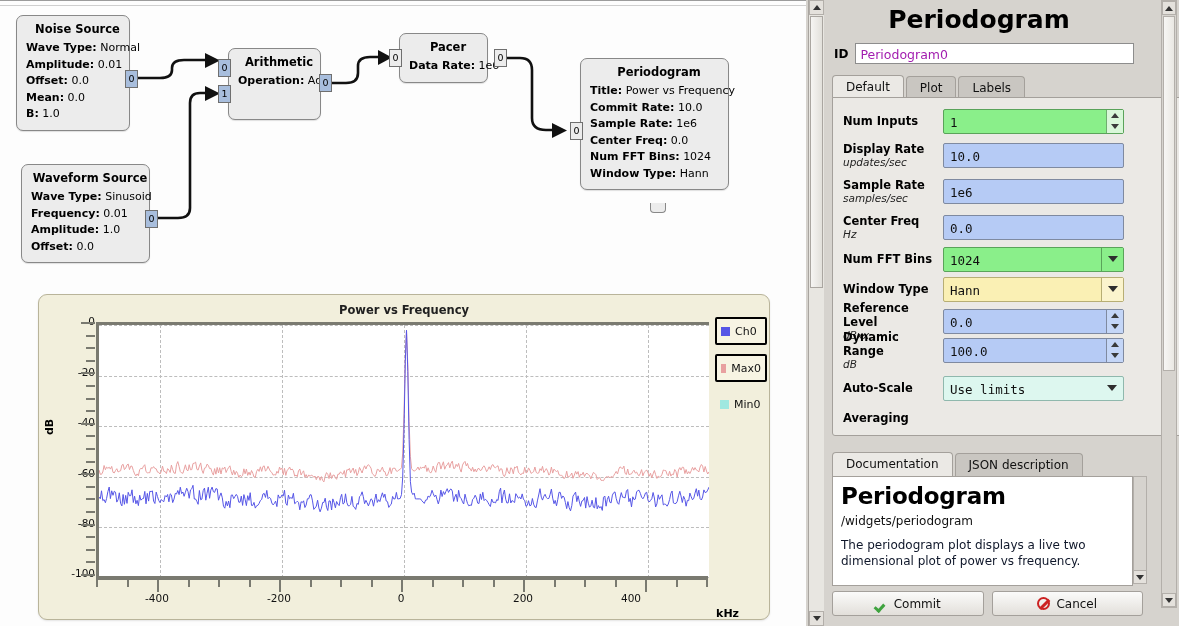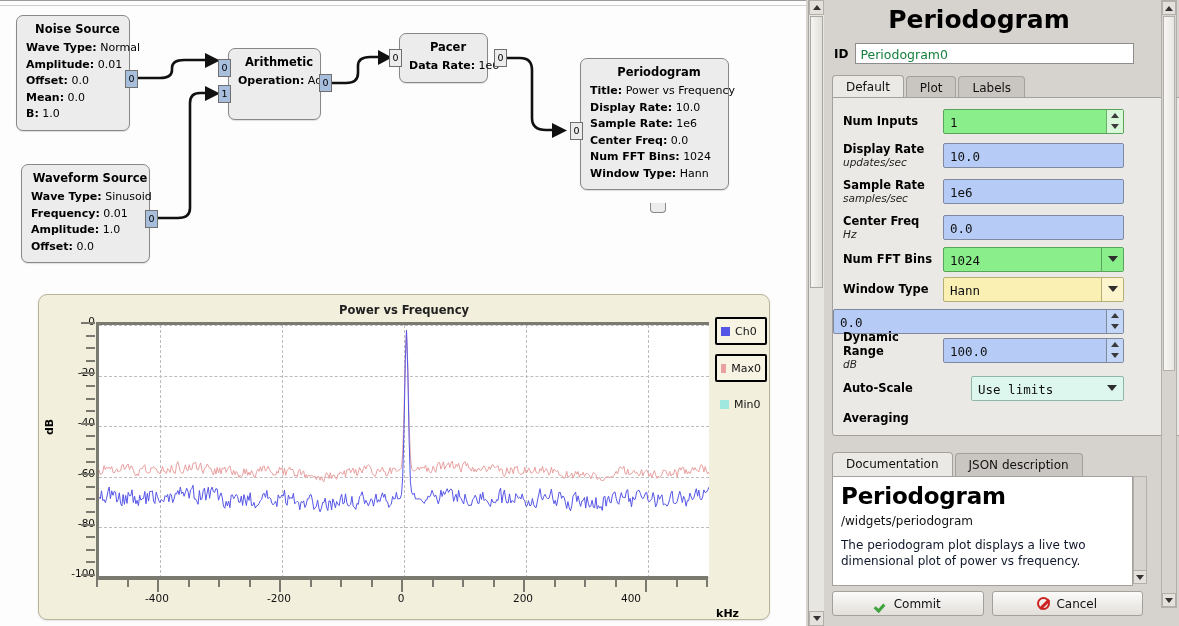--- a/index.html
+++ b/index.html
@@ -89,42 +89,42 @@
 
   
   #right{
     position:absolute;left:824px;top:0;width:355px;height:626px;background:#d6d3ce;
   }
   #rtitle{position:absolute;left:0;top:5px;width:310px;text-align:center;
     font-size:25px;font-weight:bold;color:#000;}
   #idrow{position:absolute;left:10px;top:43px;width:300px;display:flex;align-items:center;gap:7px;}
   #idlabel{font-weight:bold;font-size:12px;}
   #idfield{flex:1;height:21px;background:#fff;border:1px solid #8d8d8d;
-    font-size:12.5px;padding:0 4px;line-height:21px;color:#15803d;
+    font-size:12.5px;padding:0 4px;line-height:21px;color:#a21caf;
     font-family:"DejaVu Sans","Liberation Sans",sans-serif;box-sizing:border-box;}
 
   .tabbar{position:absolute;display:flex;gap:2px;align-items:flex-end;}
   .tab{background:#c9c6c1;border:1px solid #a4a09b;border-bottom:none;
     border-radius:4px 4px 0 0;padding:4px 13px 4px 13px;font-size:12px;color:#111;}
   .tab.active{background:#ebe9e5;padding-bottom:5px;}
 
   #panelbox{position:absolute;left:8px;top:97px;width:301px;height:337px;
     background:#ebe9e5;border:1px solid #a4a09b;border-radius:0 3px 3px 3px;padding-left:48px;}
   .prow{position:absolute;left:0;width:301px;display:flex;align-items:center;}
   .plabel{width:110px;padding-left:10px;box-sizing:border-box;}
   .plabel .nm{font-weight:bold;font-size:11.5px;line-height:14px;color:#000;}
   .plabel .un{font-style:italic;font-size:10.5px;line-height:13px;color:#222;}
   .pctl{flex:1;margin-right:10px;position:relative;}
   .fld{height:25px;border:1px solid #7f8aa0;border-radius:2px;
     font-family:"DejaVu Sans Mono","Liberation Mono",monospace;font-size:12.5px;
     color:#111;line-height:25px;padding-left:6px;box-sizing:border-box;}
   .fld.blue{background:#b6cbf5;border-color:#7f8aa0;}
   .fld.green{background:#8aef8a;border-color:#5aa35a;}
   .fld.yellow{background:#faf0b4;border-color:#b7ae74;}
-  .fld.mint{background:#ddf7ef;border-color:#8fb8ad;margin-left:28px;}
+  .fld.mint{background:#ddf7ef;border-color:#8fb8ad;}
   .spin{position:absolute;right:1px;top:1px;width:17px;height:23px;
     background:#d9f7d9;border-left:1px solid #6fae6f;box-sizing:border-box;
     display:flex;flex-direction:column;align-items:center;justify-content:space-around;}
   .spin.b{background:#c4d6f7;border-left:1px solid #7f8aa0;}
   .spin i{display:block;width:0;height:0;border-left:4px solid transparent;
     border-right:4px solid transparent;}
   .spin i.up{border-bottom:5px solid #3a3a3a;}
   .spin i.dn{border-top:5px solid #3a3a3a;}
   .caret{position:absolute;right:1px;top:1px;width:22px;height:23px;
     display:flex;align-items:center;justify-content:center;box-sizing:border-box;}
@@ -223,21 +223,21 @@
     <div class="blk" style="left:399px;top:33px;width:78px;">
       <div class="bt">Pacer</div>
       <div class="row"><b>Data Rate:</b> <span>1e6</span></div>
     </div>
     <div class="port plain" style="left:389px;top:49px;">0</div>
     <div class="port plain" style="left:494px;top:49px;">0</div>
 
     <div class="blk" style="left:580px;top:58px;width:138px;">
       <div class="bt">Periodogram</div>
       <div class="row"><b>Title:</b> <span>Power vs Frequency</span></div>
-      <div class="row"><b>Display Rate:</b> <span>10.0</span></div>
+      <div class="row"><b>Commit Rate:</b> <span>10.0</span></div>
       <div class="row"><b>Sample Rate:</b> <span>1e6</span></div>
       <div class="row"><b>Center Freq:</b> <span>0.0</span></div>
       <div class="row"><b>Num FFT Bins:</b> <span>1024</span></div>
       <div class="row"><b>Window Type:</b> <span>Hann</span></div>
     </div>
     <div class="port plain" style="left:570px;top:122px;">0</div>
     <div class="nub" style="left:650px;top:203px;"></div>
 
     <div id="chart">
       <div id="chart-title">Power vs Frequency</div>
@@ -431,20 +431,24 @@
         </div>
         <div class="pctl">
           <div class="fld yellow">Hann</div>
           <div class="caret y">
               <i></i>
             </div>
         </div>
       </div>
 
       <div class="prow" style="top:208px;height:30px;">
+        <div class="plabel">
+          <div class="nm">Reference Level</div>
+          <div class="un">dBxx</div>
+        </div>
         <div class="pctl">
           <div class="fld blue">0.0</div>
           <div class="spin b">
               <i class="up"></i>
               <i class="dn"></i>
             </div>
         </div>
       </div>
 
       <div class="prow" style="top:237px;height:30px;">

